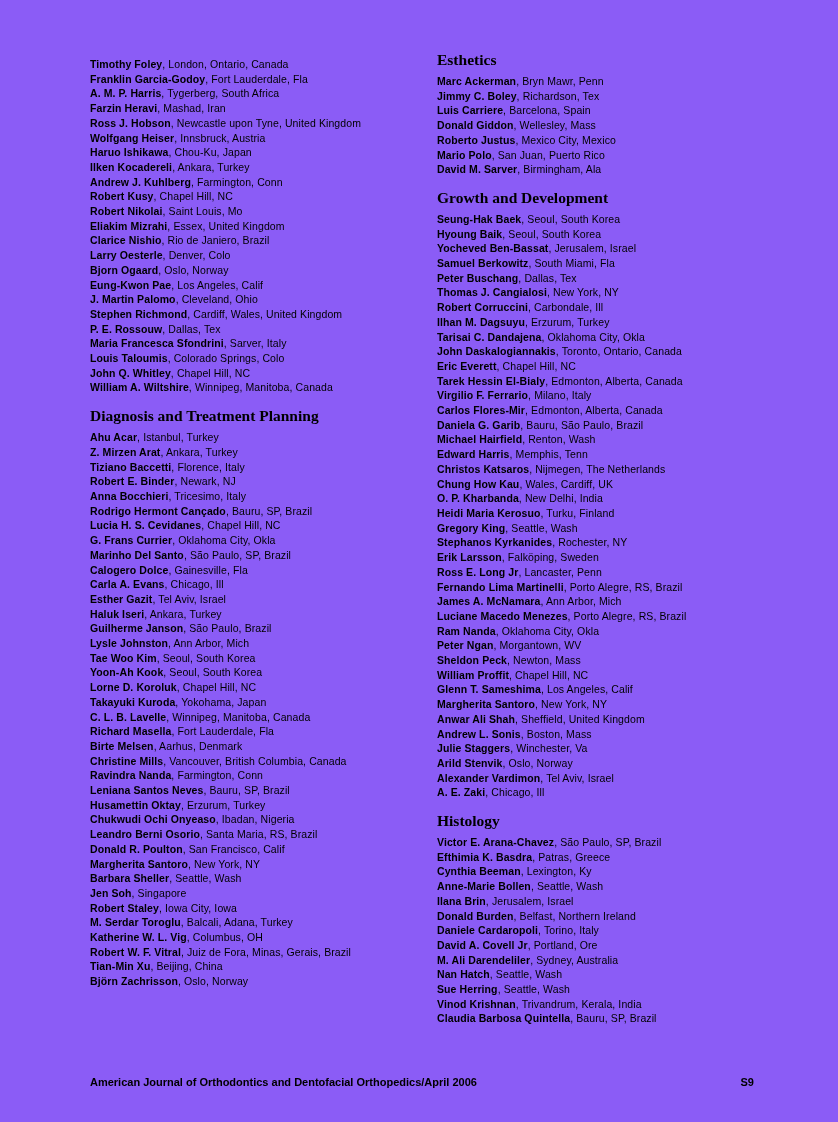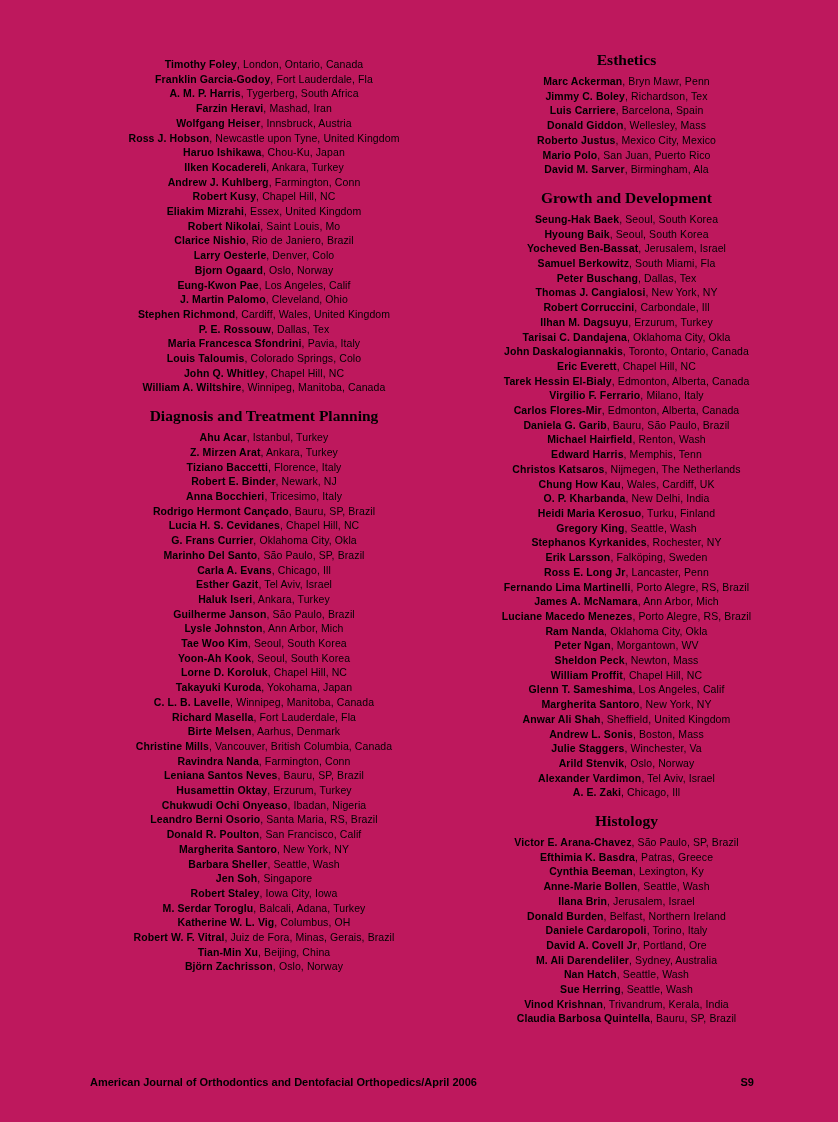--- a/index.html
+++ b/index.html
@@ -1,28 +1,27 @@
 <!DOCTYPE html>
 <html><head>
 <meta charset="utf-8">
 <style>
   html, body { margin: 0; padding: 0; background: #ffffff; }
   .page {
     position: relative;
     width: 838px;
     height: 1122px;
-    background: #be185d;
+    background: #8b5cf6;
     font-family: "Liberation Sans", sans-serif;
     color: #000000;
     overflow: hidden;
-    text-align: center;
   }
   .col { position: absolute; }
   .col-left  { left: 90px; top: 57px; width: 348px; }
-  .col-right { left: 437px; top: 51px; width: 345px; margin-left: 17px; }
+  .col-right { left: 437px; top: 51px; width: 345px; }
   .entry {
     font-size: 10.5px;
     line-height: 14.7px;
     white-space: nowrap;
     letter-spacing: 0.1px;
   }
   .entry .name { font-weight: bold; }
   .section-heading {
     font-family: "Liberation Serif", serif;
     font-weight: bold;
@@ -46,49 +45,50 @@
 </head>
 <body>
 
 <div class="page">
 
   <div class="col col-left">
       <div class="entry"><span class="name">Timothy Foley</span><span>, London, Ontario, Canada</span></div>
       <div class="entry"><span class="name">Franklin Garcia-Godoy</span><span>, Fort Lauderdale, Fla</span></div>
       <div class="entry"><span class="name">A. M. P. Harris</span><span>, Tygerberg, South Africa</span></div>
       <div class="entry"><span class="name">Farzin Heravi</span><span>, Mashad, Iran</span></div>
+      <div class="entry"><span class="name">Ross J. Hobson</span><span>, Newcastle upon Tyne, United Kingdom</span></div>
       <div class="entry"><span class="name">Wolfgang Heiser</span><span>, Innsbruck, Austria</span></div>
-      <div class="entry"><span class="name">Ross J. Hobson</span><span>, Newcastle upon Tyne, United Kingdom</span></div>
       <div class="entry"><span class="name">Haruo Ishikawa</span><span>, Chou-Ku, Japan</span></div>
       <div class="entry"><span class="name">Ilken Kocadereli</span><span>, Ankara, Turkey</span></div>
       <div class="entry"><span class="name">Andrew J. Kuhlberg</span><span>, Farmington, Conn</span></div>
       <div class="entry"><span class="name">Robert Kusy</span><span>, Chapel Hill, NC</span></div>
+      <div class="entry"><span class="name">Robert Nikolai</span><span>, Saint Louis, Mo</span></div>
       <div class="entry"><span class="name">Eliakim Mizrahi</span><span>, Essex, United Kingdom</span></div>
-      <div class="entry"><span class="name">Robert Nikolai</span><span>, Saint Louis, Mo</span></div>
       <div class="entry"><span class="name">Clarice Nishio</span><span>, Rio de Janiero, Brazil</span></div>
       <div class="entry"><span class="name">Larry Oesterle</span><span>, Denver, Colo</span></div>
       <div class="entry"><span class="name">Bjorn Ogaard</span><span>, Oslo, Norway</span></div>
       <div class="entry"><span class="name">Eung-Kwon Pae</span><span>, Los Angeles, Calif</span></div>
       <div class="entry"><span class="name">J. Martin Palomo</span><span>, Cleveland, Ohio</span></div>
       <div class="entry"><span class="name">Stephen Richmond</span><span>, Cardiff, Wales, United Kingdom</span></div>
       <div class="entry"><span class="name">P. E. Rossouw</span><span>, Dallas, Tex</span></div>
-      <div class="entry"><span class="name">Maria Francesca Sfondrini</span><span>, Pavia, Italy</span></div>
+      <div class="entry"><span class="name">Maria Francesca Sfondrini</span><span>, Sarver, Italy</span></div>
       <div class="entry"><span class="name">Louis Taloumis</span><span>, Colorado Springs, Colo</span></div>
       <div class="entry"><span class="name">John Q. Whitley</span><span>, Chapel Hill, NC</span></div>
       <div class="entry"><span class="name">William A. Wiltshire</span><span>, Winnipeg, Manitoba, Canada</span></div>
       <div class="section-heading">Diagnosis and Treatment Planning</div>
       <div class="entry"><span class="name">Ahu Acar</span><span>, Istanbul, Turkey</span></div>
       <div class="entry"><span class="name">Z. Mirzen Arat</span><span>, Ankara, Turkey</span></div>
       <div class="entry"><span class="name">Tiziano Baccetti</span><span>, Florence, Italy</span></div>
       <div class="entry"><span class="name">Robert E. Binder</span><span>, Newark, NJ</span></div>
       <div class="entry"><span class="name">Anna Bocchieri</span><span>, Tricesimo, Italy</span></div>
       <div class="entry"><span class="name">Rodrigo Hermont Cançado</span><span>, Bauru, SP, Brazil</span></div>
       <div class="entry"><span class="name">Lucia H. S. Cevidanes</span><span>, Chapel Hill, NC</span></div>
       <div class="entry"><span class="name">G. Frans Currier</span><span>, Oklahoma City, Okla</span></div>
       <div class="entry"><span class="name">Marinho Del Santo</span><span>, São Paulo, SP, Brazil</span></div>
+      <div class="entry"><span class="name">Calogero Dolce</span><span>, Gainesville, Fla</span></div>
       <div class="entry"><span class="name">Carla A. Evans</span><span>, Chicago, Ill</span></div>
       <div class="entry"><span class="name">Esther Gazit</span><span>, Tel Aviv, Israel</span></div>
       <div class="entry"><span class="name">Haluk Iseri</span><span>, Ankara, Turkey</span></div>
       <div class="entry"><span class="name">Guilherme Janson</span><span>, São Paulo, Brazil</span></div>
       <div class="entry"><span class="name">Lysle Johnston</span><span>, Ann Arbor, Mich</span></div>
       <div class="entry"><span class="name">Tae Woo Kim</span><span>, Seoul, South Korea</span></div>
       <div class="entry"><span class="name">Yoon-Ah Kook</span><span>, Seoul, South Korea</span></div>
       <div class="entry"><span class="name">Lorne D. Koroluk</span><span>, Chapel Hill, NC</span></div>
       <div class="entry"><span class="name">Takayuki Kuroda</span><span>, Yokohama, Japan</span></div>
       <div class="entry"><span class="name">C. L. B. Lavelle</span><span>, Winnipeg, Manitoba, Canada</span></div>

